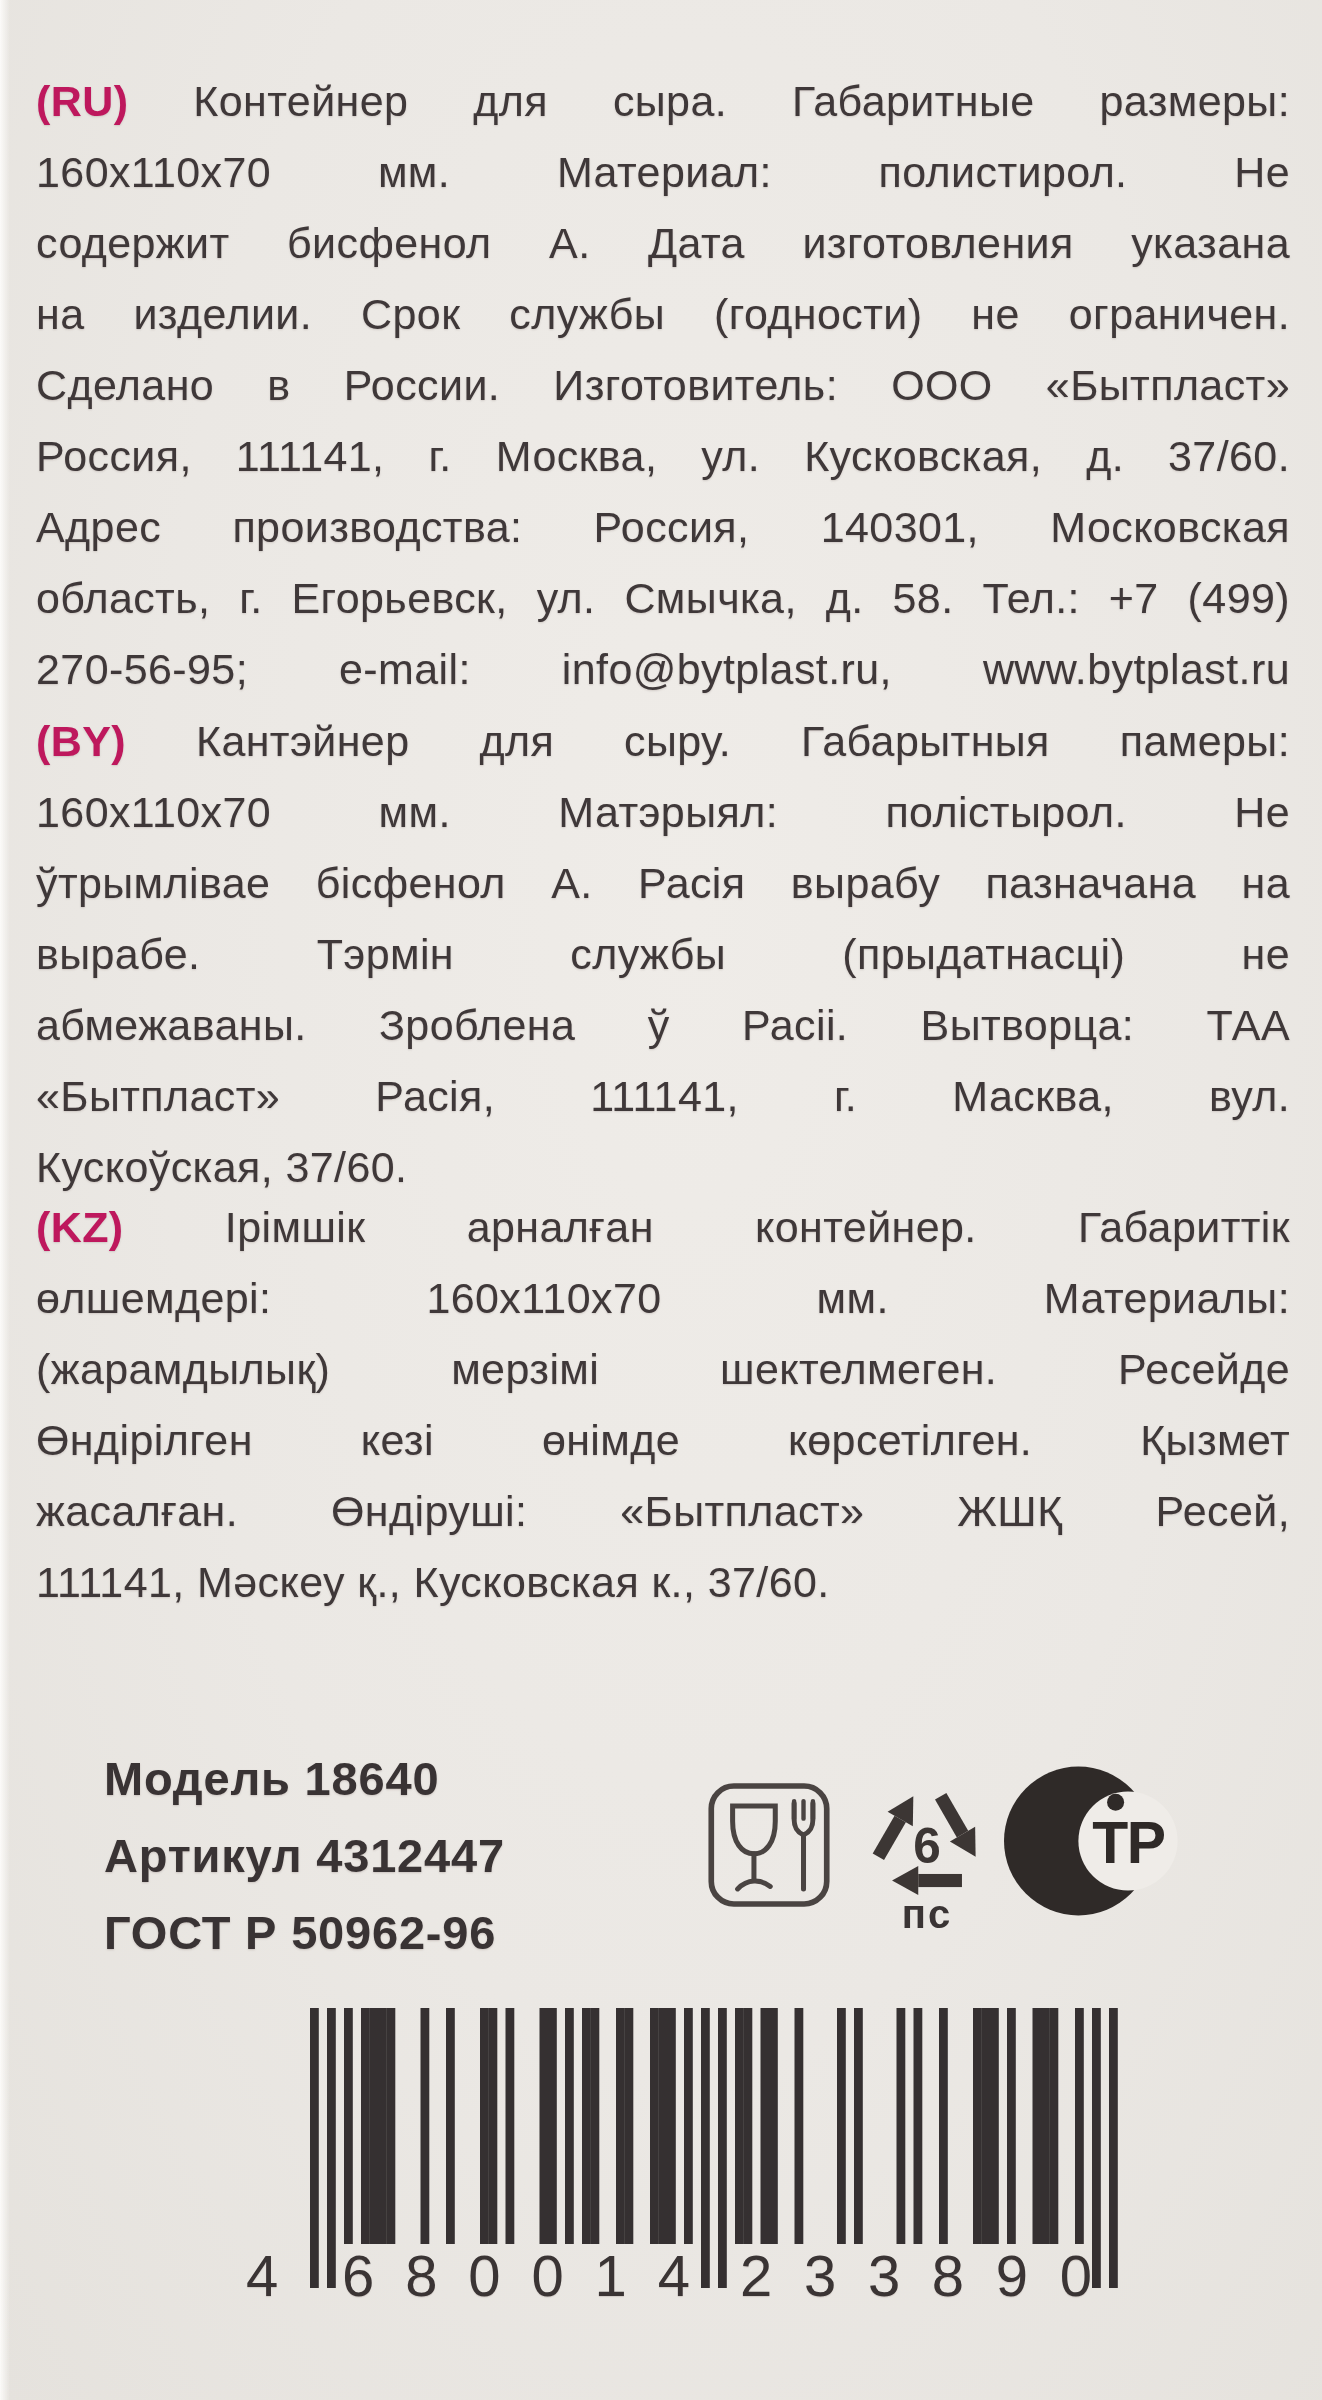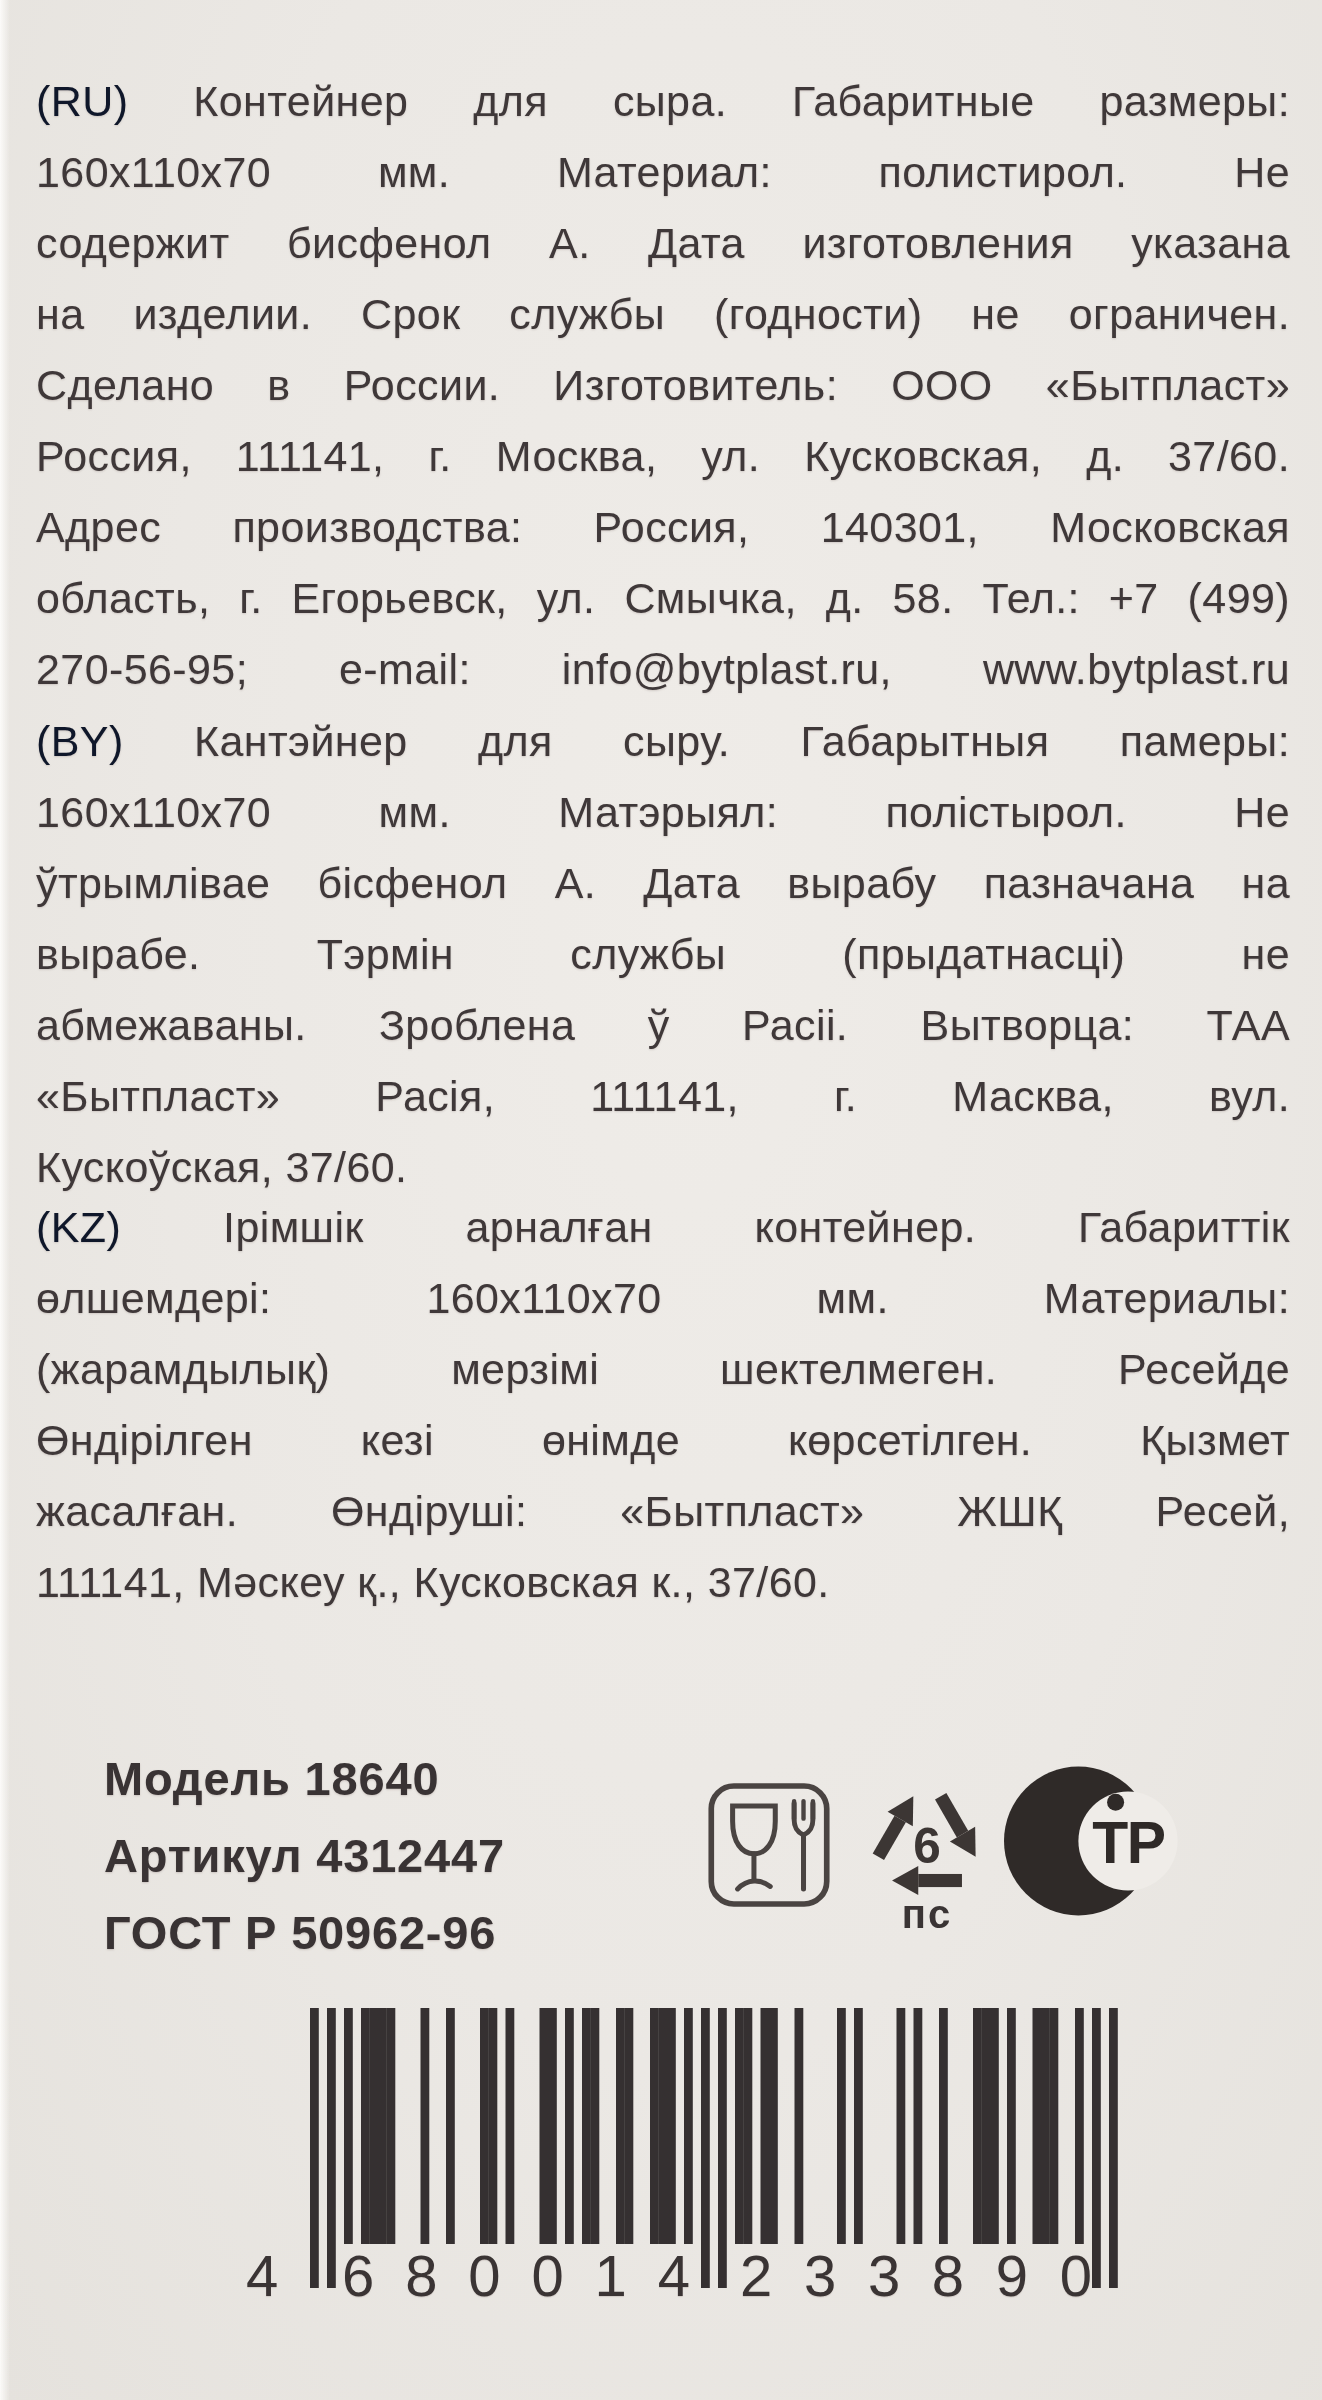--- a/index.html
+++ b/index.html
@@ -13,21 +13,21 @@
     background:linear-gradient(to right,#fbfaf8,rgba(251,250,248,0));
   }
   .label{position:absolute;inset:0;filter:blur(0.5px);color:#3f3839;}
   .para{
     position:absolute;left:36px;width:1254px;
     font-size:43px;line-height:71px;letter-spacing:0.4px;
     text-shadow:0 1px 2px rgba(110,92,86,0.22);
   }
   .jline{text-align:justify;text-align-last:justify;}
   .lastline{text-align:right;text-align-last:left;}
-  .para b{font-weight:normal;color:#0f172a;}
+  .para b{font-weight:bold;color:#be185d;}
   #para-ru{top:66px;}
   #para-by{top:706px;}
   #para-kz{top:1192px;}
   .model-block{
     position:absolute;left:104px;top:1740px;
     font-size:47px;line-height:77px;font-weight:bold;color:#393334;
     letter-spacing:0.8px;text-shadow:0 1px 2px rgba(110,92,86,0.25);
   }
   .icons-row svg{display:block;}
   .icon-food{position:absolute;left:706px;top:1781px;}
@@ -59,21 +59,21 @@
       <div class="jline">на изделии. Срок службы (годности) не ограничен.</div>
       <div class="jline">Сделано в России. Изготовитель: ООО «Бытпласт»</div>
       <div class="jline">Россия, 111141, г. Москва, ул. Кусковская, д. 37/60.</div>
       <div class="jline">Адрес производства: Россия, 140301, Московская</div>
       <div class="jline">область, г. Егорьевск, ул. Смычка, д. 58. Тел.: +7 (499)</div>
       <div class="jline">270-56-95; e-mail: info@bytplast.ru, www.bytplast.ru</div>
     </section>
   <section class="para" id="para-by">
       <div class="jline"><b>(BY)</b> Кантэйнер для сыру. Габарытныя памеры:</div>
       <div class="jline">160х110х70 мм. Матэрыял: полістырол. Не</div>
-      <div class="jline">ўтрымлівае бісфенол А. Дата вырабу пазначана на</div>
+      <div class="jline">ўтрымлівае бісфенол А. Расія вырабу пазначана на</div>
       <div class="jline">вырабе. Тэрмін службы (прыдатнасці) не</div>
       <div class="jline">абмежаваны. Зроблена ў Расіі. Вытворца: ТАА</div>
       <div class="jline">«Бытпласт» Расія, 111141, г. Масква, вул.</div>
       <div class="lastline">Кускоўская, 37/60.</div>
     </section>
   <section class="para" id="para-kz">
       <div class="jline"><b>(KZ)</b> Ірімшік арналған контейнер. Габариттік</div>
       <div class="jline">өлшемдері: 160х110х70 мм. Материалы:</div>
       <div class="jline">(жарамдылық) мерзімі шектелмеген. Ресейде</div>
       <div class="jline">Өндірілген кезі өнімде көрсетілген. Қызмет</div>

